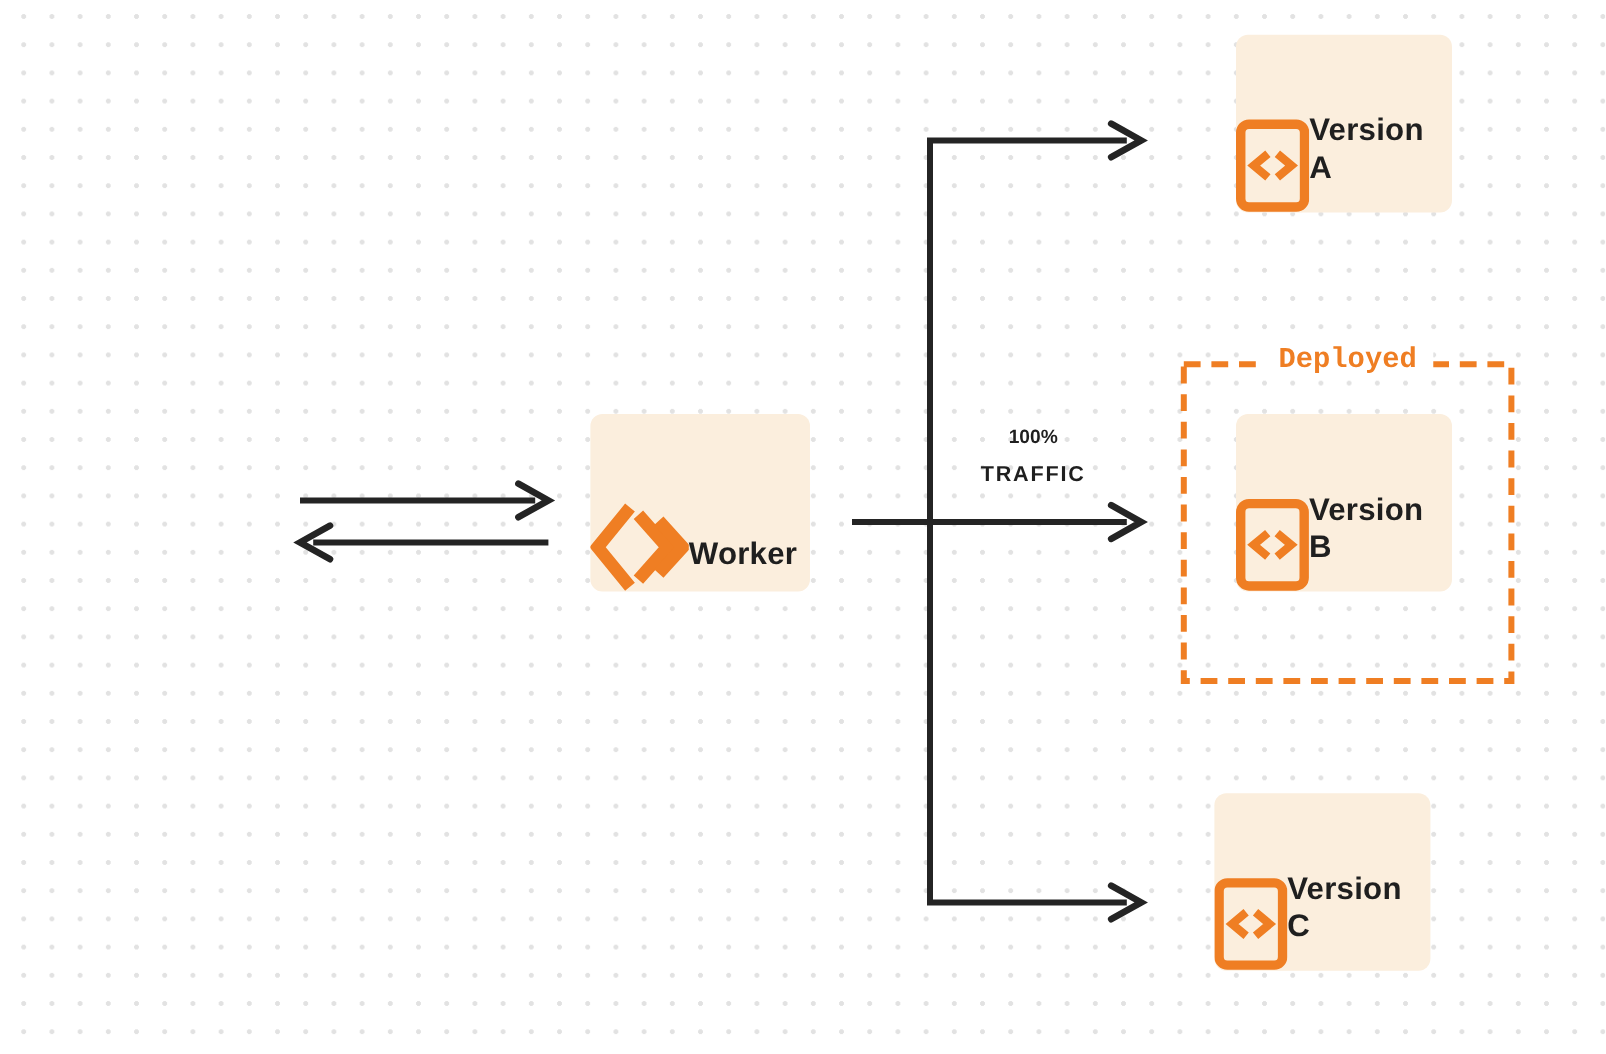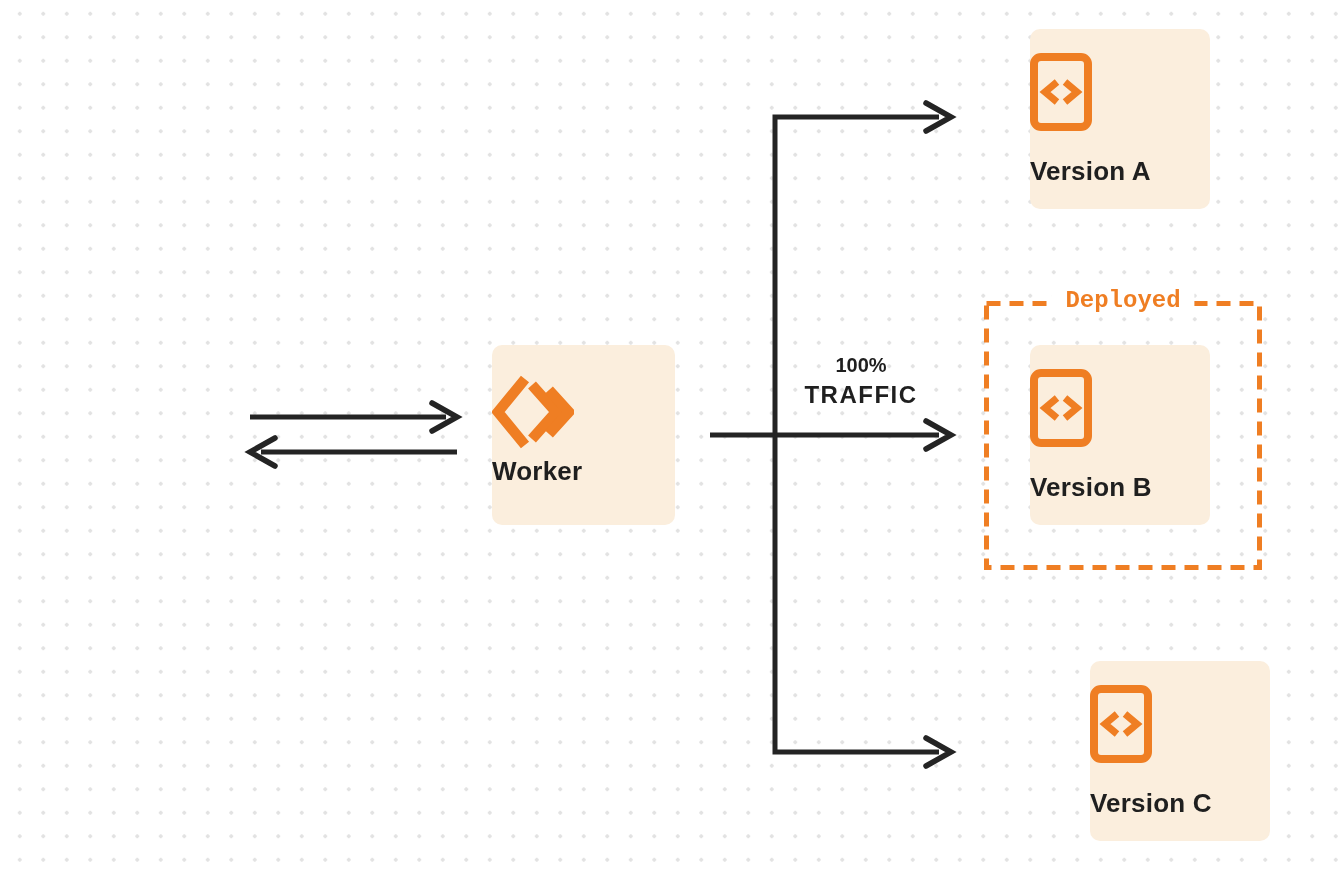--- a/index.html
+++ b/index.html
@@ -24,46 +24,46 @@
     background-image:radial-gradient(circle, var(--dot-grid) 1.8px, transparent 2px);
     background-size:23.5px 23.5px;
     background-position:8px 2px;
   }
   .arrows{position:absolute;left:0;top:0;width:1338px;height:878px;}
   .arrow-line{stroke:var(--arrow);stroke-width:5;fill:none;stroke-linejoin:miter;}
   .arrow-head{stroke:var(--arrow);stroke-width:5.5;fill:none;stroke-linecap:round;stroke-linejoin:miter;}
 
   .node{
     position:absolute;
-    width:180px;height:180px;
+    width:180px;height:148px;
     border-radius:10px;
-    display:flex;flex-direction:column;align-items:flex-start;
+    display:flex;flex-direction:row;align-items:flex-end;
   }
   .node-label{
     font-size:26px;font-weight:bold;color:var(--ink);letter-spacing:.2px;
   }
   .client-node{left:30px;top:345px;background:var(--box-gray);justify-content:center;}
   .worker-node{left:492px;top:345px;width:183px;background:var(--box-cream);}
   .worker-node .node-icon{margin-top:30px;}
-  .worker-node .node-label{margin-top:auto;margin-bottom:38px;}
+  .worker-node .node-label{margin-top:auto;margin-bottom:16px;}
   .version-node{background:var(--box-cream);}
   .version-node .node-icon{margin-top:24px;}
   .version-node .node-label{margin-top:auto;margin-bottom:22px;}
   .version-a{left:1030px;top:29px;}
   .version-b{left:1030px;top:345px;}
-  .version-c{left:1090px;top:661px;}
+  .version-c{left:1012px;top:661px;}
 
   .logo-stroke{stroke:var(--accent-orange);fill:none;}
 
   .traffic-label{
     position:absolute;left:775px;top:351px;width:172px;
     text-align:center;color:var(--ink);font-weight:bold;
   }
-  .traffic-label .traffic-line1{font-size:20px;line-height:28px;}
-  .traffic-label .traffic-line2{font-size:24px;line-height:32px;letter-spacing:1.5px;}
+  .traffic-label .traffic-line1{font-size:16px;line-height:28px;}
+  .traffic-label .traffic-line2{font-size:18px;line-height:32px;letter-spacing:1.5px;}
 
   .deployed-frame{position:absolute;left:984px;top:301px;width:278px;height:269px;}
   .deployed-frame svg{position:absolute;left:0;top:0;width:278px;height:269px;overflow:visible;}
   .dash-rect{stroke:var(--accent-orange);stroke-width:5;fill:none;stroke-dasharray:14 9;}
   .deployed-label{
     position:absolute;top:-14px;left:50%;transform:translateX(-50%);
     background:var(--background);padding:0 14px;
     color:var(--accent-orange);font-size:24px;font-weight:bold;line-height:28px;
     white-space:nowrap;
     font-family:Liberation Mono, monospace;

